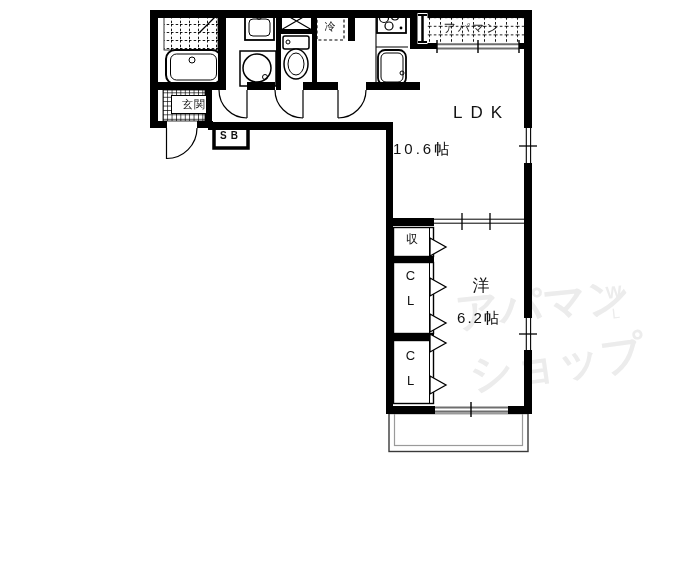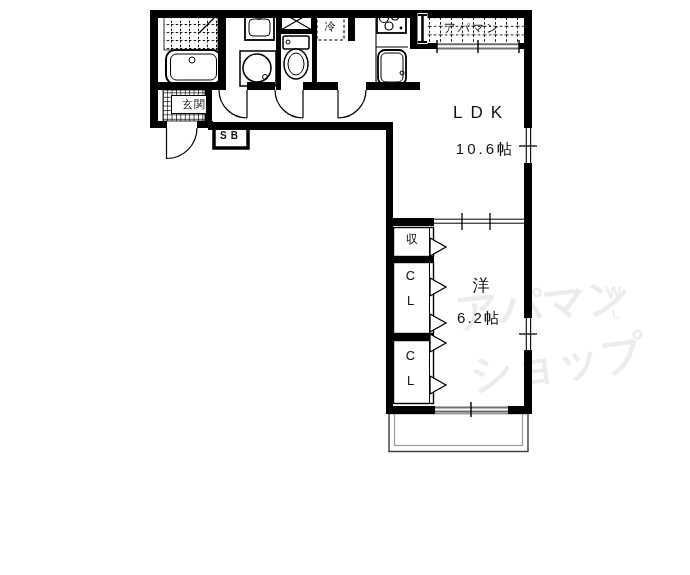--- a/index.html
+++ b/index.html
@@ -7,21 +7,21 @@
          font-family:"Liberation Sans","DejaVu Sans",sans-serif;}
   #plan-svg{position:absolute;left:0;top:0;z-index:1;}
   .lbl{position:absolute;z-index:2;color:#111;font-family:"Liberation Sans","DejaVu Sans",sans-serif;
        white-space:nowrap;}
   #lbl-balcony{left:424px;top:20px;width:96px;text-align:center;font-size:12px;letter-spacing:2px;color:#1c1c1c;}
   #lbl-fridge{left:316px;top:19px;width:28px;text-align:center;font-size:11px;}
   #lbl-genkan{left:171px;top:95px;width:34px;height:17px;background:#fff;border:1px solid #000;
               font-size:11px;text-align:right;line-height:17px;letter-spacing:1px;}
   #lbl-sb{left:216px;top:130px;width:29px;text-align:left;font-size:10px;font-weight:bold;letter-spacing:4px;text-indent:4px;}
   #lbl-ldk{left:398px;top:103px;width:112px;text-align:right;font-size:17px;letter-spacing:8px;text-indent:8px;}
-  #lbl-ldk-size{left:393px;top:140px;width:122px;text-align:right;font-size:15px;letter-spacing:3px;}
+  #lbl-ldk-size{left:393px;top:140px;width:122px;text-align:left;font-size:15px;letter-spacing:3px;}
   #lbl-storage{left:395px;top:231px;width:34px;text-align:center;font-size:12px;}
   #lbl-cl1{left:403px;top:268px;height:64px;writing-mode:vertical-rl;text-orientation:upright;
            font-size:13px;letter-spacing:10px;}
   #lbl-cl2{left:403px;top:348px;height:60px;writing-mode:vertical-rl;text-orientation:upright;
            font-size:13px;letter-spacing:10px;}
   #lbl-yo{left:464px;top:274px;width:34px;text-align:center;font-size:17px;}
   #lbl-yo-size{left:436px;top:309px;width:86px;text-align:center;font-size:15px;letter-spacing:2px;}
   .wm{position:absolute;z-index:0;color:#ececec;font-weight:bold;white-space:nowrap;}
   #wm-line1{left:455px;top:276px;font-size:43px;transform:rotate(-6deg);}
   #wm-line2{left:469px;top:335px;font-size:43px;transform:rotate(-8deg);}

